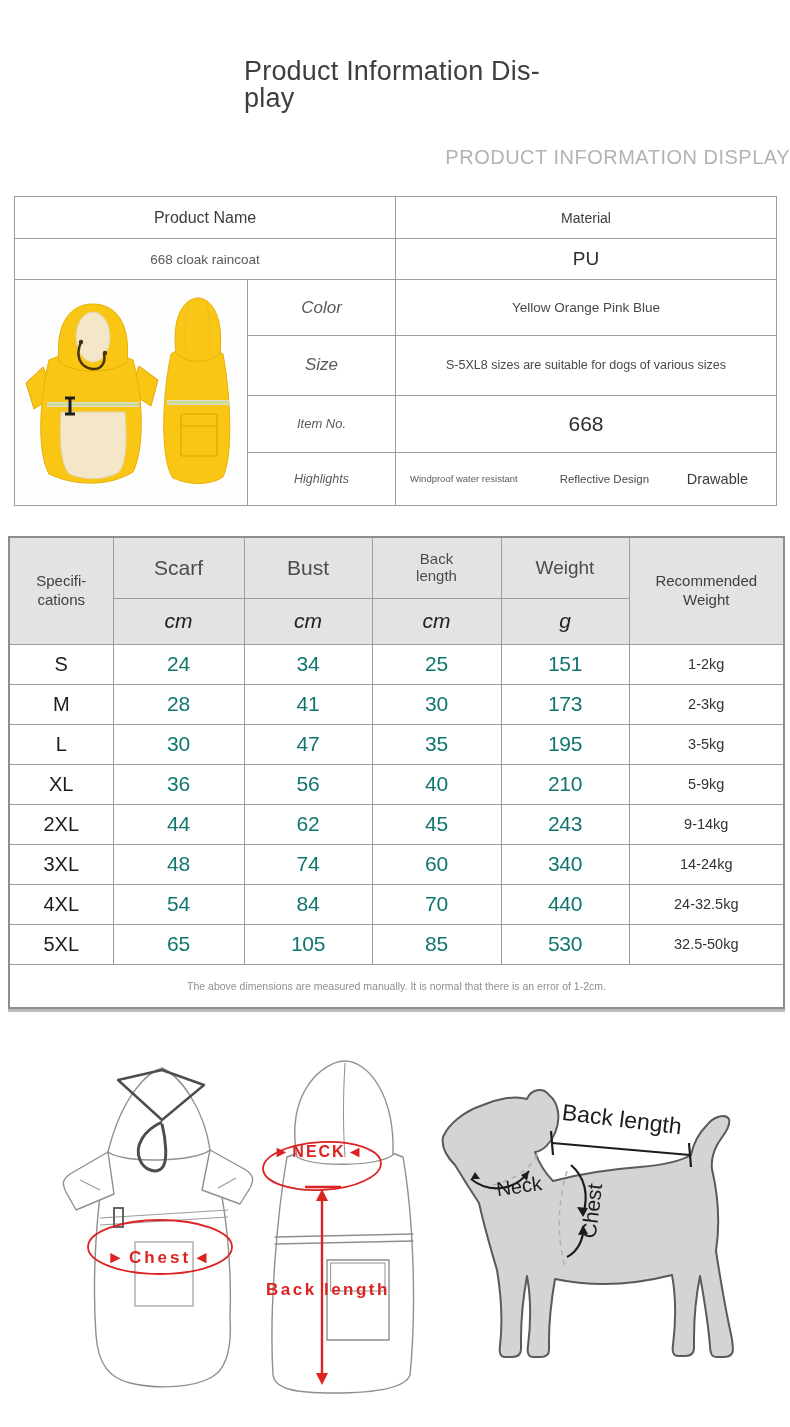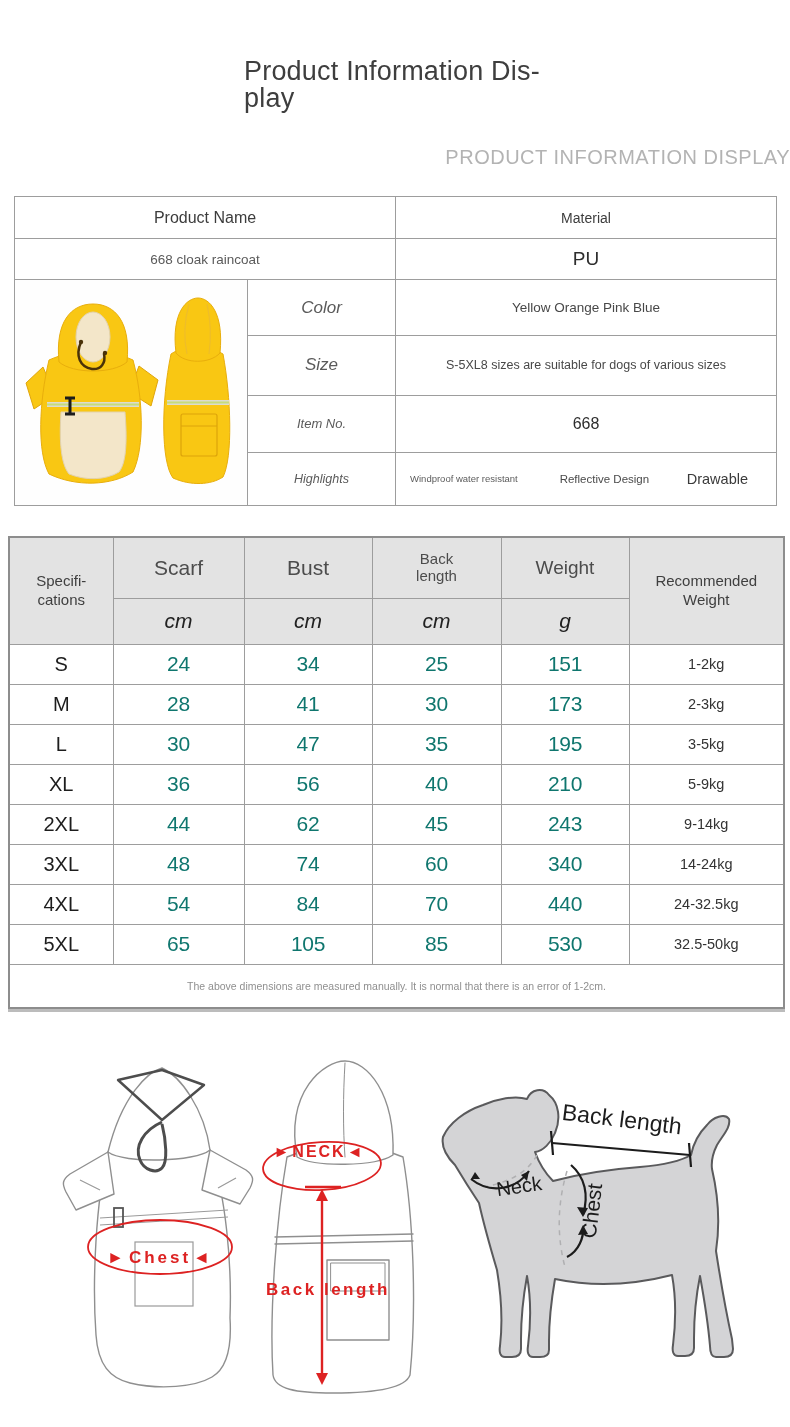--- a/index.html
+++ b/index.html
@@ -28,21 +28,21 @@
   .r1{height:42px;} .r2{height:41px;} .r3{height:54px;} .r4{height:57px;} .r5{height:55px;} .r6{height:51px;}
   .pn-label{font-size:16px;color:#3c3c3c;}
   .mat-label{font-size:14px;color:#3c3c3c;}
   .pn-value{font-size:13.5px;color:#5a5a5a;}
   .mat-value{font-size:19px;color:#2e2e2e;}
   .color-label,.size-label{font-size:17px;}
   .item-label{font-size:13px;margin-top:16px;}
   .hl-label{font-size:12.5px;color:#6a6a6a;}
   .color-value{font-size:13.5px;color:#484848;}
   .size-value{font-size:12.5px;color:#484848;}
-  .item-value{font-size:16px;color:#2e2e2e;}
+  .item-value{font-size:21px;color:#2e2e2e;}
   .hl-cell{padding:2px 4px;}
   .hl-wrap{display:flex;align-items:center;justify-content:space-between;gap:12px;padding:0 8px;}
   .hl-1{font-size:9.5px;color:#5c5c5c;width:112px;text-align:left;line-height:1.25;}
   .hl-2{font-size:11.5px;color:#4a4a4a;white-space:nowrap;}
   .hl-3{font-size:14.5px;color:#3a3a3a;white-space:nowrap;padding-right:14px;}
   .photo-cell{padding:0;background:#fefefe;}
   
   .size-table{
     position:absolute;left:8px;top:536px;width:775px;table-layout:fixed;
     border:2px solid #8d8d8d;box-shadow:0 3px 0 #bcbcbc;

